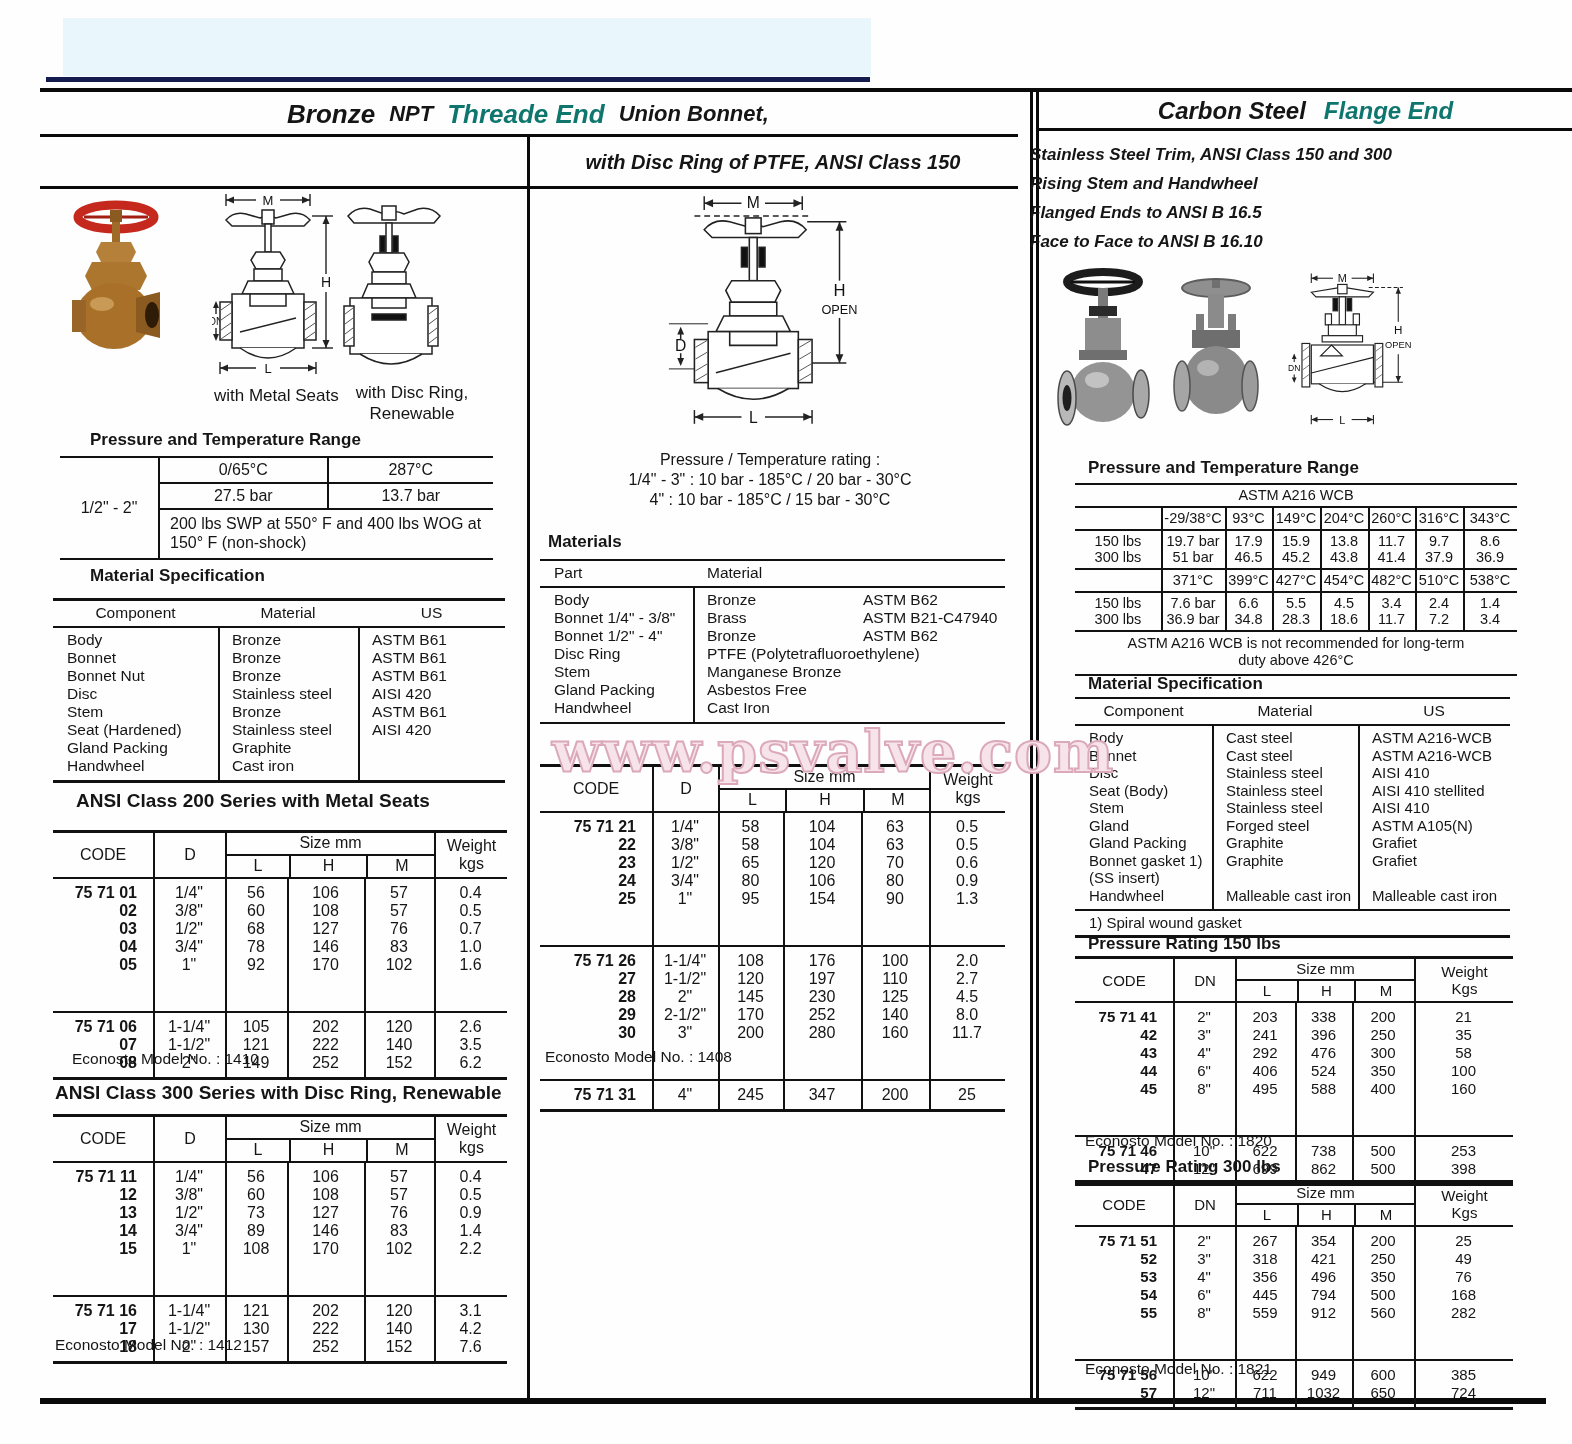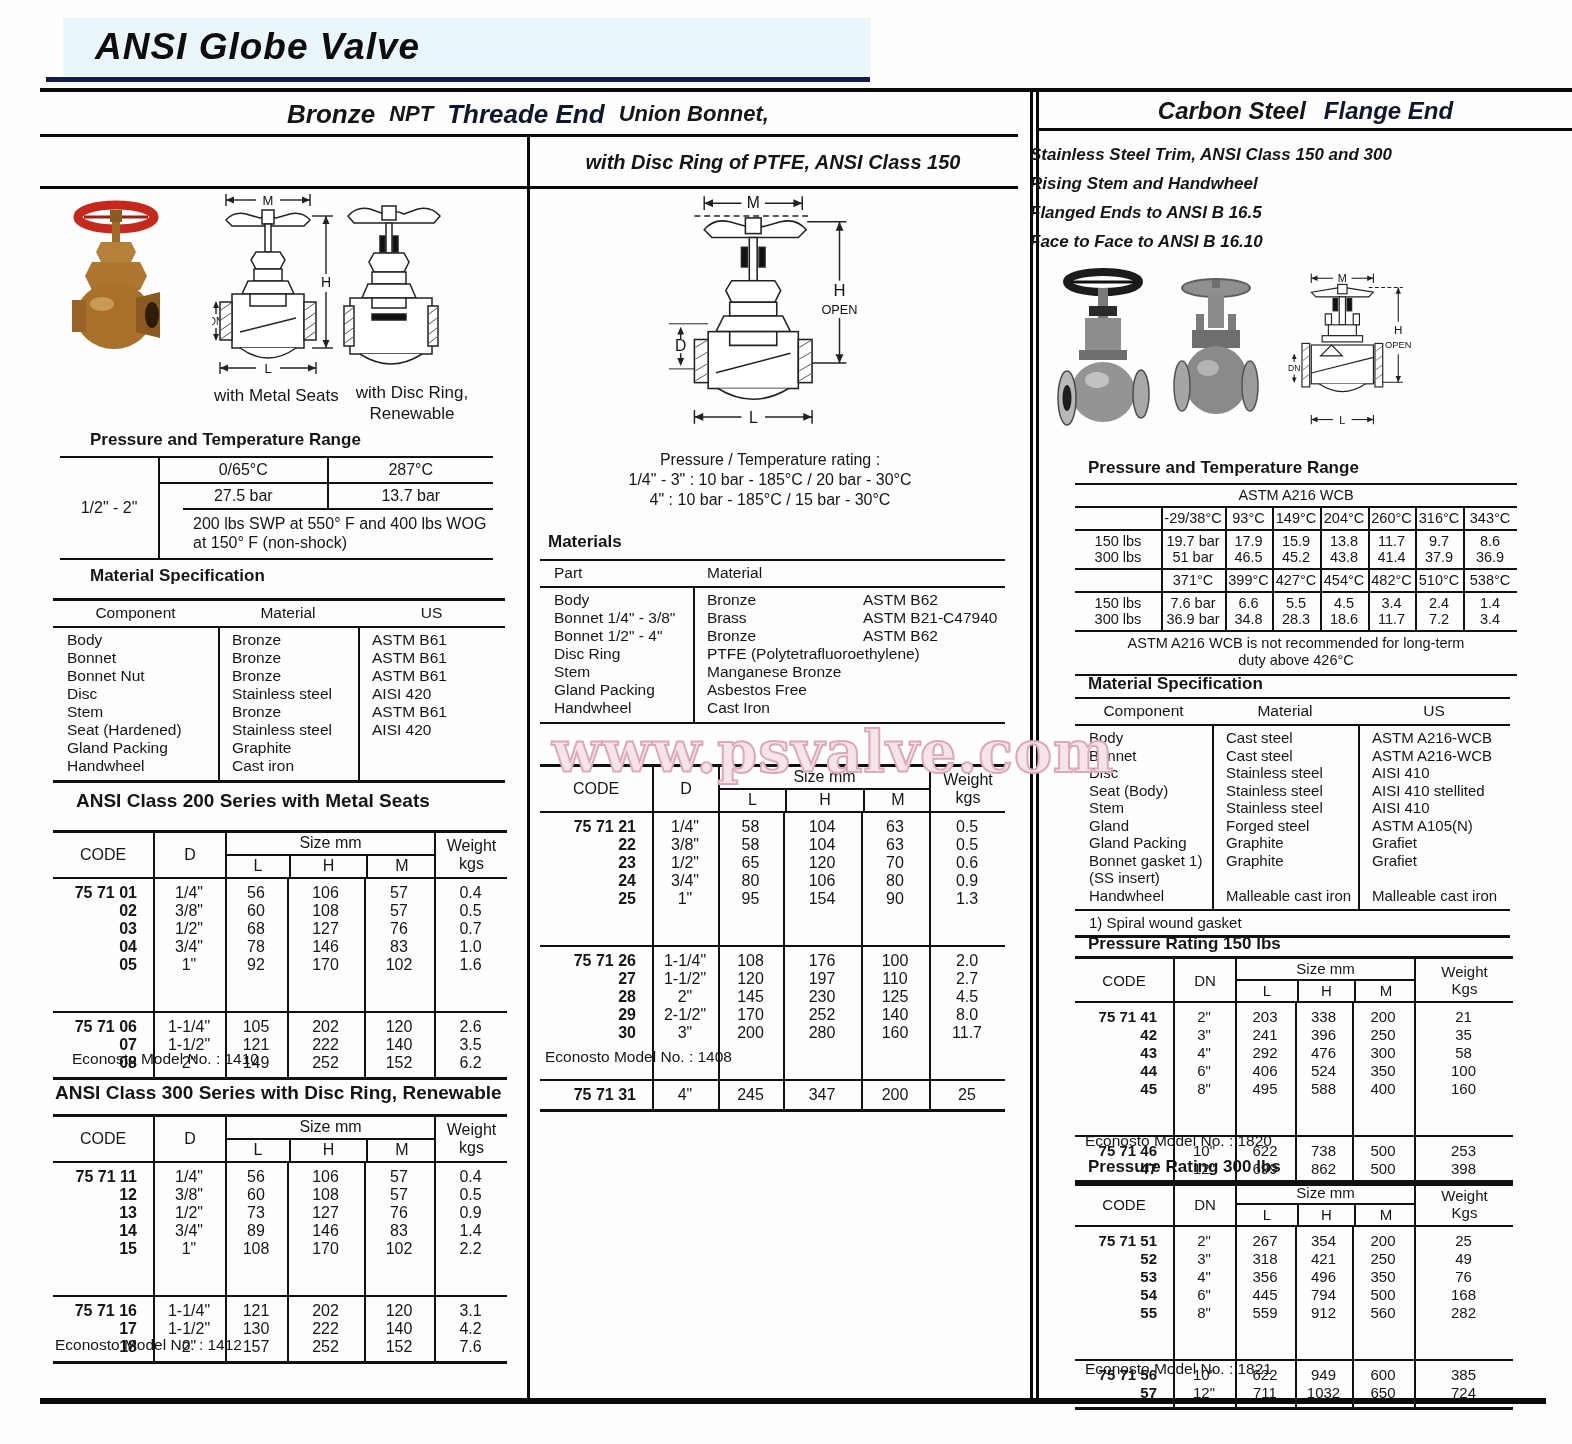--- a/index.html
+++ b/index.html
@@ -13,21 +13,21 @@
   
   .title-bg{position:absolute;left:63px;top:18px;width:808px;height:58px;background:#e9f6fb;}
   .title{position:absolute;left:95px;top:26px;font-size:37px;font-weight:700;font-style:italic;
          letter-spacing:1px;color:#0d0d0d;}
   .title-underline{position:absolute;left:46px;top:77px;width:824px;height:5px;background:#141b4d;}
 
   
   .bronze-header{position:absolute;left:40px;top:94px;width:976px;height:40px;text-align:center;
       font-style:italic;font-weight:700;font-size:22px;display:flex;align-items:center;justify-content:center;gap:14px;}
   .bronze-header .big{font-size:26px;}
-  .blue{color:#0f172a;}
+  .blue{color:#0f766e;}
   .sub-header{position:absolute;left:530px;top:140px;width:486px;height:44px;display:flex;align-items:center;
       justify-content:center;font-style:italic;font-weight:700;font-size:20px;}
   .right-header{position:absolute;left:1039px;top:94px;width:533px;height:34px;display:flex;align-items:center;
       justify-content:center;gap:18px;font-style:italic;font-weight:700;font-size:24px;}
   .right-features{position:absolute;left:1030px;top:140px;width:520px;font-style:italic;font-weight:700;
       font-size:17px;line-height:29px;}
 
   .h-sec{position:absolute;font-weight:700;font-size:17px;}
   .h-class{position:absolute;font-weight:700;font-size:19px;}
   .model-line{position:absolute;font-size:15.5px;}
@@ -72,21 +72,21 @@
 
   
   .lpt{position:absolute;display:grid;grid-template-columns:98px 1fr;border-top:2.5px solid #111;
        border-bottom:2.5px solid #111;font-size:16px;}
   .lpt-label{display:flex;align-items:center;justify-content:center;}
   .lpt-body{border-left:2px solid #111;}
   .lpt-row{display:grid;grid-template-columns:1fr 1fr;}
   .lpt-row div{text-align:center;padding:3px 0;}
   .lpt-row div + div{border-left:2px solid #111;}
   .lpt-row.r2{border-top:2px solid #111;}
-  .lpt-note{border-top:2px solid #111;padding:4px 4px 6px 10px;line-height:19px;margin-left:23px;}
+  .lpt-note{border-top:2px solid #111;padding:4px 4px 6px 10px;line-height:19px;}
 
   
   .rpt{font-size:14.5px;}
   .rpt-astm{text-align:center;border-bottom:2px solid #111;padding:2px 0 3px;}
   .rpt .tgroup{padding:0;}
   .rpt .tgroup + .tgroup{border-top:2px solid #111;}
   .rpt .tcell{line-height:16px;padding:2px 0 3px;}
   .rpt-note{border-top:2px solid #111;text-align:center;white-space:pre-line;padding:3px 0 5px;line-height:17px;}
 
   
@@ -99,21 +99,20 @@
 
   .caption{position:absolute;font-size:17px;}
   svg text{font-family:"Liberation Sans",sans-serif;fill:#111;}
 </style>
 </head>
 <body>
 
 <div id="page">
 
   <div class="title-bg"></div>
-  <div class="title">ANSI Globe Valve</div>
   <div class="title-underline"></div>
 
   <div class="hline" style="left:40px;top:88px;width:1532px;height:4px;"></div>
   <div class="hline" style="left:40px;top:134px;width:978px;height:3px;"></div>
   <div class="hline" style="left:40px;top:186px;width:978px;height:3px;"></div>
   <div class="vline" style="left:527px;top:134px;width:3px;height:1268px;"></div>
   <div class="vline" style="left:1030px;top:88px;width:3px;height:1314px;"></div>
   <div class="vline" style="left:1036px;top:88px;width:3px;height:1314px;"></div>
   <div class="hline" style="left:1039px;top:128px;width:533px;height:3px;"></div>
   <div class="hline" style="left:40px;top:1398px;width:1506px;height:6px;"></div>

